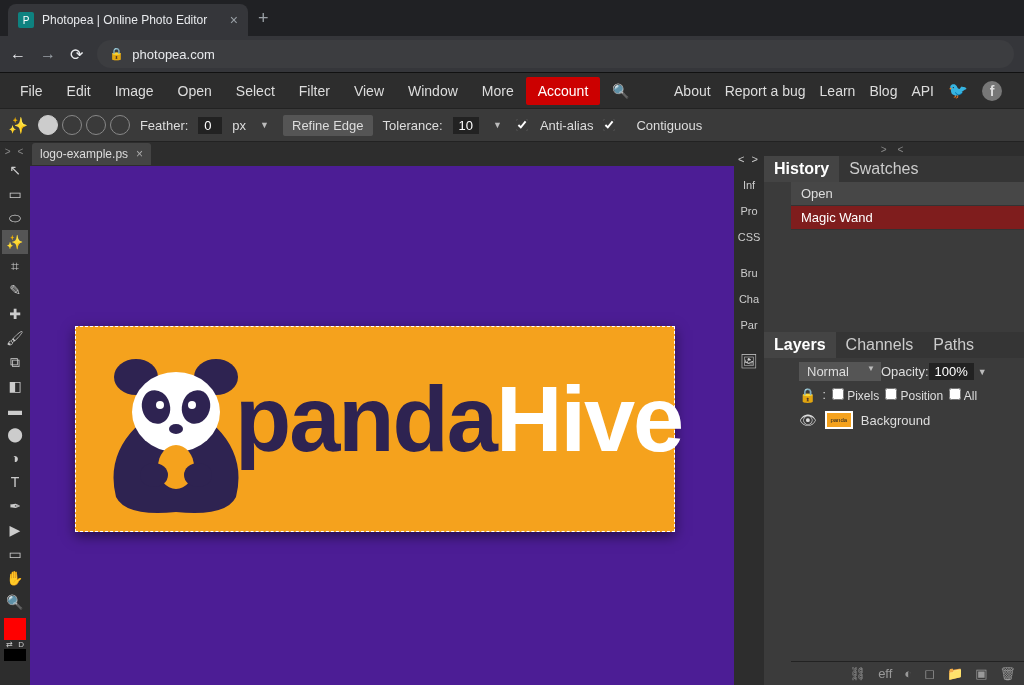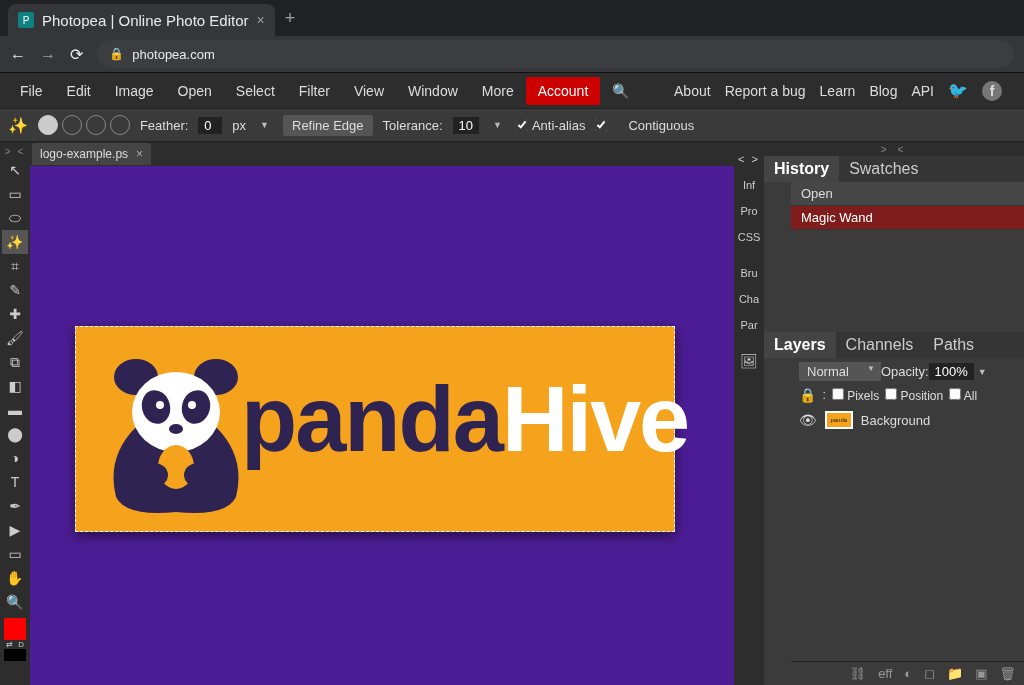--- a/index.html
+++ b/index.html
@@ -1,20 +1,20 @@
 <!DOCTYPE html>
 <html><head>
 <meta charset="utf-8">
 <style>
 * { margin:0; padding:0; box-sizing:border-box; font-family:Arial,Helvetica,sans-serif; }
 body { width:1024px; height:685px; background:#202124; color:#ddd; overflow:hidden; font-size:13px; }
 .browser-tabs { height:36px; background:#202124; display:flex; align-items:center; padding-left:8px; }
 .tab { height:32px; background:#35363a; border-radius:8px 8px 0 0; display:flex; align-items:center; padding:0 10px; gap:8px; min-width:240px; margin-top:4px;}
 .favicon { width:16px; height:16px; background:#0e8280; display:flex; align-items:center; justify-content:center; color:#fff; font-size:10px; border-radius:2px;}
-.tab-title { font-size:15px; color:#e8eaed; }
+.tab-title { font-size:12px; color:#e8eaed; }
 .tab-close { color:#9aa0a6; margin-left:auto; font-size:14px; cursor:pointer; }
 .newtab { color:#9aa0a6; margin-left:10px; font-size:18px; cursor:pointer; }
 .addrbar { height:36px; background:#35363a; display:flex; align-items:center; padding:0 10px; gap:14px; }
 .nav-icn { color:#9aa0a6; font-size:16px; cursor:pointer; }
 .nav-icn.enabled { color:#e8eaed; }
 .url-area { flex:1; display:flex; align-items:center; gap:8px; background:#3c3d40; border-radius:14px; height:28px; padding:0 12px; font-size:13px; color:#e8eaed; }
 .lock { color:#9aa0a6; font-size:12px; }
 .menubar { height:36px; background:#2d2d2d; display:flex; align-items:center; padding:0 8px; gap:0; border-top:1px solid #111;}
 .menu-item { padding:6px 12px; color:#ddd; cursor:pointer; font-size:14px; }
 .menu-item.acc { background:#c00; color:#fff; border-radius:2px;text-align:center; }
@@ -32,21 +32,21 @@
 .filetab-row { height:24px; background:#2d2d2d; display:flex; align-items:center;}
 .file-tab { background:#444; height:22px; display:flex; align-items:center; padding:0 8px; gap:8px; font-size:12px; margin-left:2px; border-radius:3px 3px 0 0;}
 .toolcol { width:30px; background:#2d2d2d; display:flex; flex-direction:column; align-items:center; padding-top:2px; gap:0;}
 .tool { width:26px; height:24px; display:flex; align-items:center; justify-content:center; color:#ccc; font-size:14px; cursor:pointer; }
 .tool.sel { background:#555; }
 .color-swatch { width:22px; height:22px; background:#f00; margin-top:4px; }
 .color-swatch2 { width:22px; height:12px; background:#000; }
 .canvas-col { flex:1; background:#4c1d95; display:flex; flex-direction:column;}
 .canvas-area { flex:1; display:flex; align-items:flex-start; justify-content:flex-start; position:relative;}
 .artboard { position:absolute; left:45px; top:160px; width:600px; height:206px; background:#f5a21d; border:1px dashed #fff; box-shadow:0 4px 12px rgba(0,0,0,0.5);}
-.logo-text { position:absolute; left:165px; top:40px; font-family:"Comic Sans MS","Segoe UI",cursive; font-size:92px; font-weight:900; letter-spacing:-2px;}
+.logo-text { position:absolute; left:159px; top:40px; font-family:"Comic Sans MS","Segoe UI",cursive; font-size:92px; font-weight:900; letter-spacing:-2px;}
 .panda-w { color:#2e2351; } .hive-w { color:#fff; }
 .panda-draw { position:absolute; left:30px; top:30px; width:140px; height:160px; }
 .right-stack { width:30px; background:#2d2d2d; display:flex; flex-direction:column; align-items:center; padding-top:4px;}
 .right-stack div { width:28px; height:26px; display:flex; align-items:center; justify-content:center; font-size:11px; color:#ccc; cursor:pointer; border-bottom:1px solid transparent;}
 .panels { width:260px; background:#2d2d2d; display:flex; flex-direction:column;}
 .pnl-handle { height:14px; display:flex; align-items:center; justify-content:center; color:#888; font-size:10px; letter-spacing:4px; }
 .pnl-tabs { height:26px; background:#353535; display:flex; align-items:center;}
 .pnl-tab { padding:4px 10px; color:#ccc; font-size:16px; cursor:pointer;}
 .pnl-tab.active { background:#444; color:#fff; font-weight:600;}
 .pnl-body { background:#3b3b3b;padding-left:27px; }
@@ -118,21 +118,21 @@
     <span class="opt-icn"></span>
   </span>
   <span>Feather:</span>
   <span class="opt-field-val">0</span>
   <span>px</span>
   <span class="dropdown-caret">▼</span>
   <span class="btn-refine">Refine Edge</span>
   <span>Tolerance:</span>
   <span class="opt-field-val">10</span>
   <span class="dropdown-caret">▼</span>
-  <label style="display:flex;align-items:center;gap:4px">
+  <label style="display:flex;align-items:center;gap:12px">
       <input type="checkbox" checked="" style="">
       <span>Anti-alias</span>
     </label>
   <label style="display:flex;align-items:center;gap:21px">
       <input type="checkbox" checked="" style="">
       <span>Contiguous</span>
     </label>
 </div>
 
 <div class="content-row">

